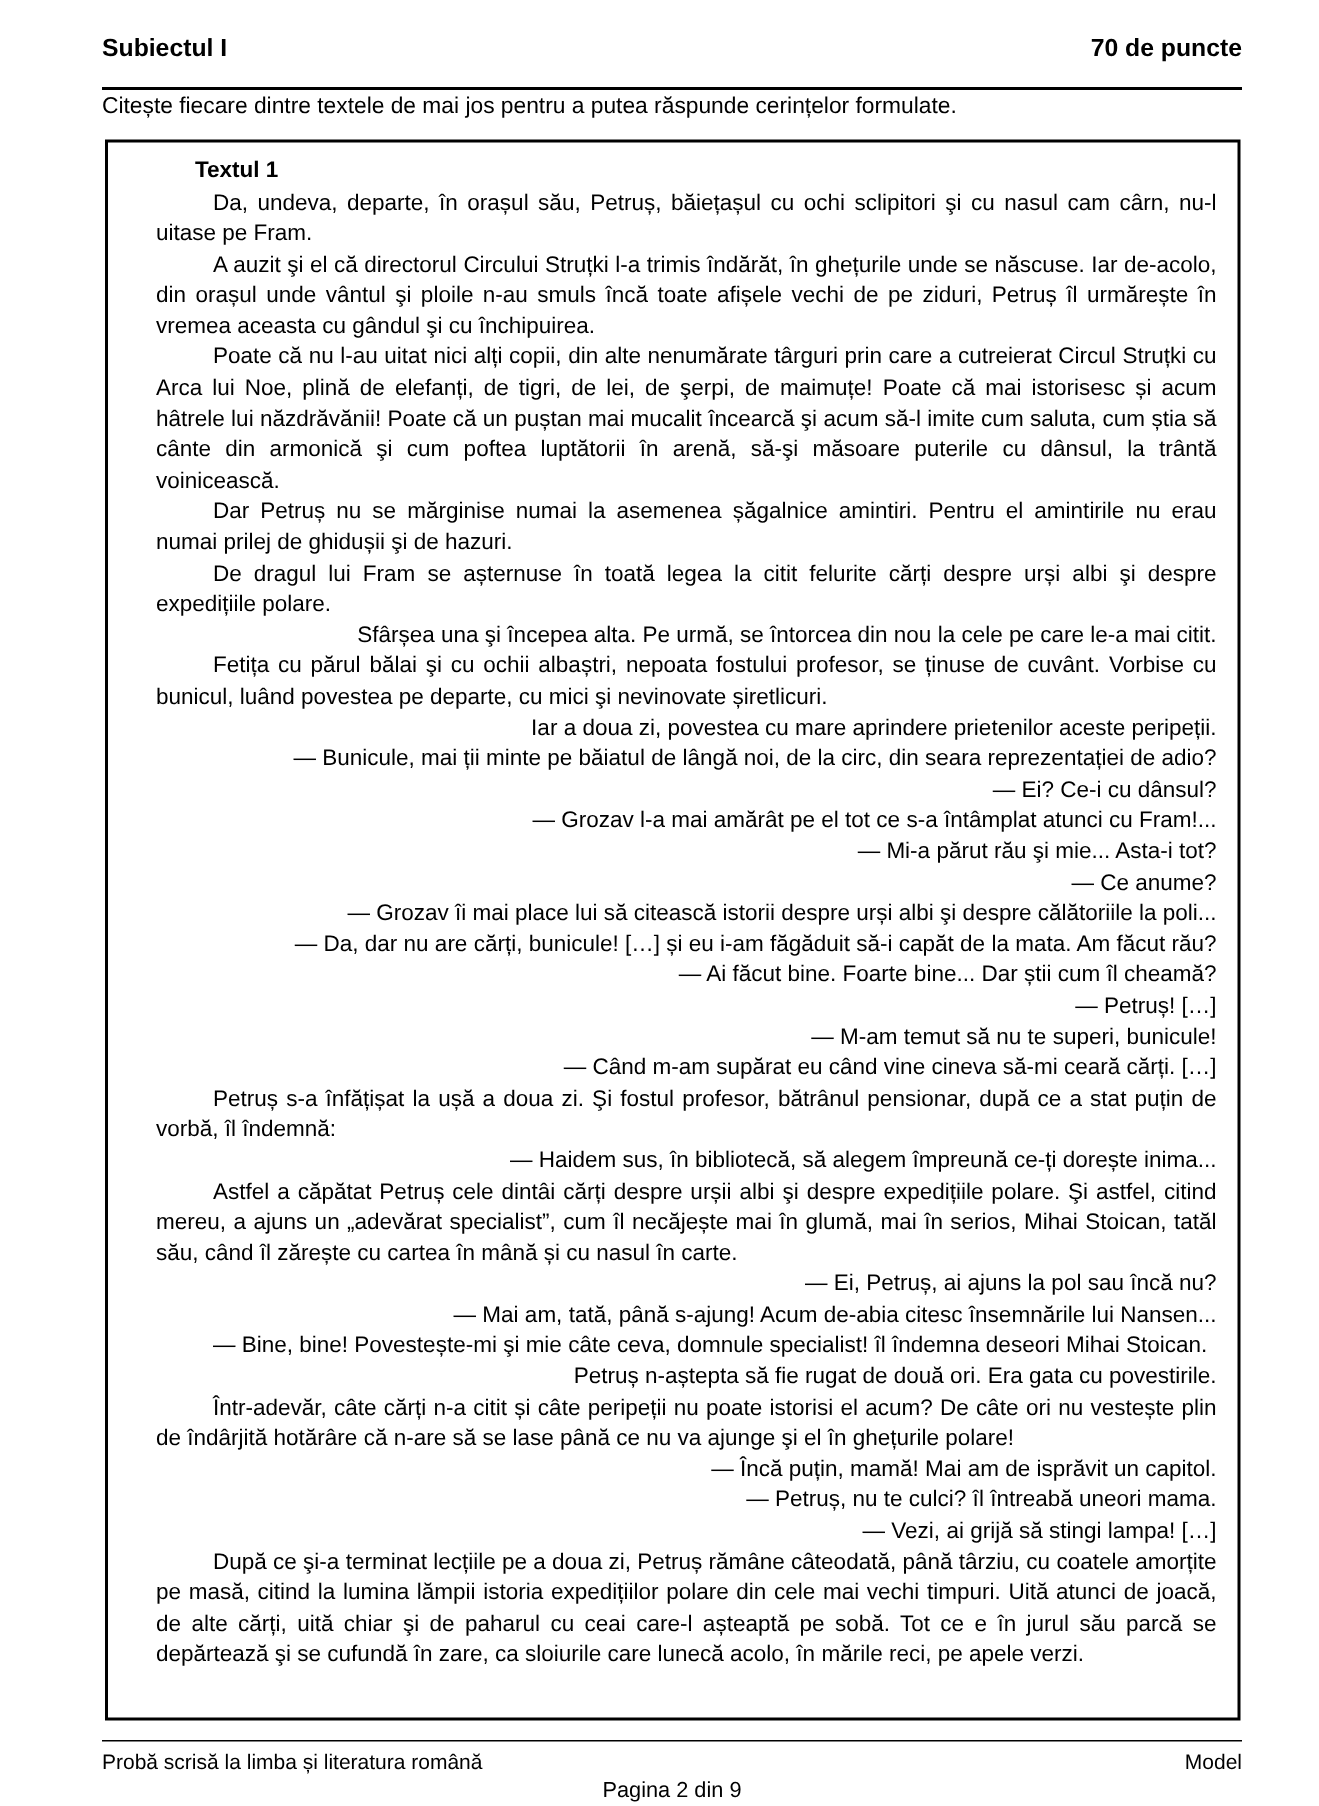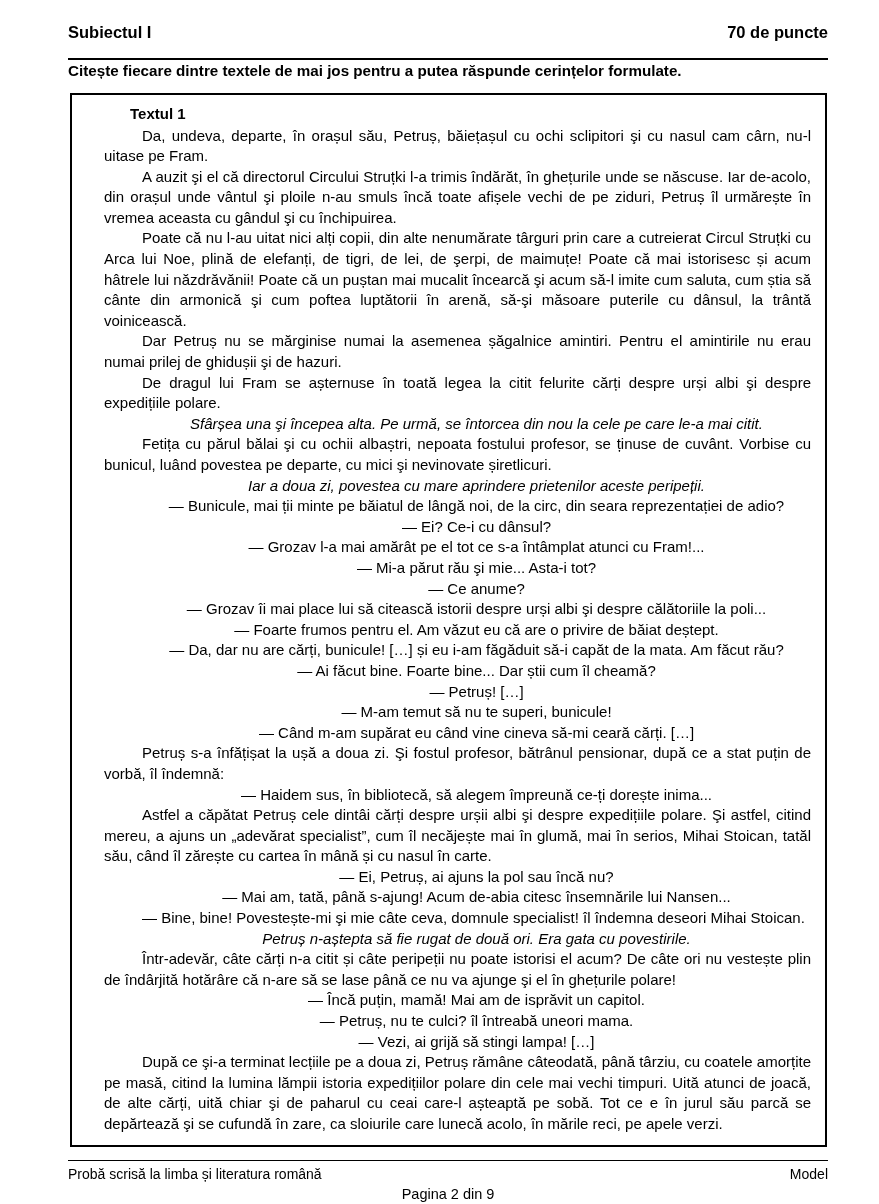--- a/index.html
+++ b/index.html
@@ -39,21 +39,21 @@
     line-height: 1.25;
   }
 
   
   .instruction {
     position: absolute;
     left: 68px;
     top: 61px;
     width: 762px;
     font-size: 15.2px;
-    font-weight: bold;
+    font-weight: normal;
     line-height: 1.3;
   }
 
   
   .text-box {
     position: absolute;
     left: 70px;
     top: 93px;
     width: 757px;
     height: 1054px;
@@ -71,29 +71,28 @@
   .para {
     font-size: 15px;
     line-height: 20.6px;
     margin: 0;
     text-align: justify;
     text-indent: 38px;
     text-justify: inter-word;
     hyphens: none;
   }
   .para.nojust {
-    text-align: center;
-    font-style: italic;
+    text-align: right;
   }
   .dialog {
     font-size: 15px;
     line-height: 20.6px;
     margin: 0;
     text-indent: 38px;
-    text-align: center;
+    text-align: right;
   }
   .dialog.just {
     text-align: justify;
     text-justify: inter-word;
   }
 
   
   .footer {
     position: absolute;
     left: 68px;
@@ -139,21 +138,20 @@
     <p class="para nojust">Sfârșea una şi începea alta. Pe urmă, se întorcea din nou la cele pe care le-a mai citit.</p>
     <p class="para">Fetița cu părul bălai şi cu ochii albaștri, nepoata fostului profesor, se ținuse de cuvânt. Vorbise cu bunicul, luând povestea pe departe, cu mici şi nevinovate șiretlicuri.</p>
     <p class="para nojust">Iar a doua zi, povestea cu mare aprindere prietenilor aceste peripeții.</p>
 
     <p class="dialog">— Bunicule, mai ții minte pe băiatul de lângă noi, de la circ, din seara reprezentației de adio?</p>
     <p class="dialog">— Ei? Ce-i cu dânsul?</p>
     <p class="dialog">— Grozav l-a mai amărât pe el tot ce s-a întâmplat atunci cu Fram!...</p>
     <p class="dialog">— Mi-a părut rău şi mie... Asta-i tot?</p>
     <p class="dialog">— Ce anume?</p>
     <p class="dialog">— Grozav îi mai place lui să citească istorii despre urși albi şi despre călătoriile la poli...</p>
-    <p class="dialog">— Foarte frumos pentru el. Am văzut eu că are o privire de băiat deștept.</p>
     <p class="dialog">— Da, dar nu are cărți, bunicule! […] și eu i-am făgăduit să-i capăt de la mata. Am făcut rău?</p>
     <p class="dialog">— Ai făcut bine. Foarte bine... Dar știi cum îl cheamă?</p>
     <p class="dialog">— Petruș! […]</p>
     <p class="dialog">— M-am temut să nu te superi, bunicule!</p>
     <p class="dialog">— Când m-am supărat eu când vine cineva să-mi ceară cărți. […]</p>
 
     <p class="para">Petruș s-a înfățișat la ușă a doua zi. Şi fostul profesor, bătrânul pensionar, după ce a stat puțin de vorbă, îl îndemnă:</p>
 
     <p class="dialog">— Haidem sus, în bibliotecă, să alegem împreună ce-ți dorește inima...</p>
 

